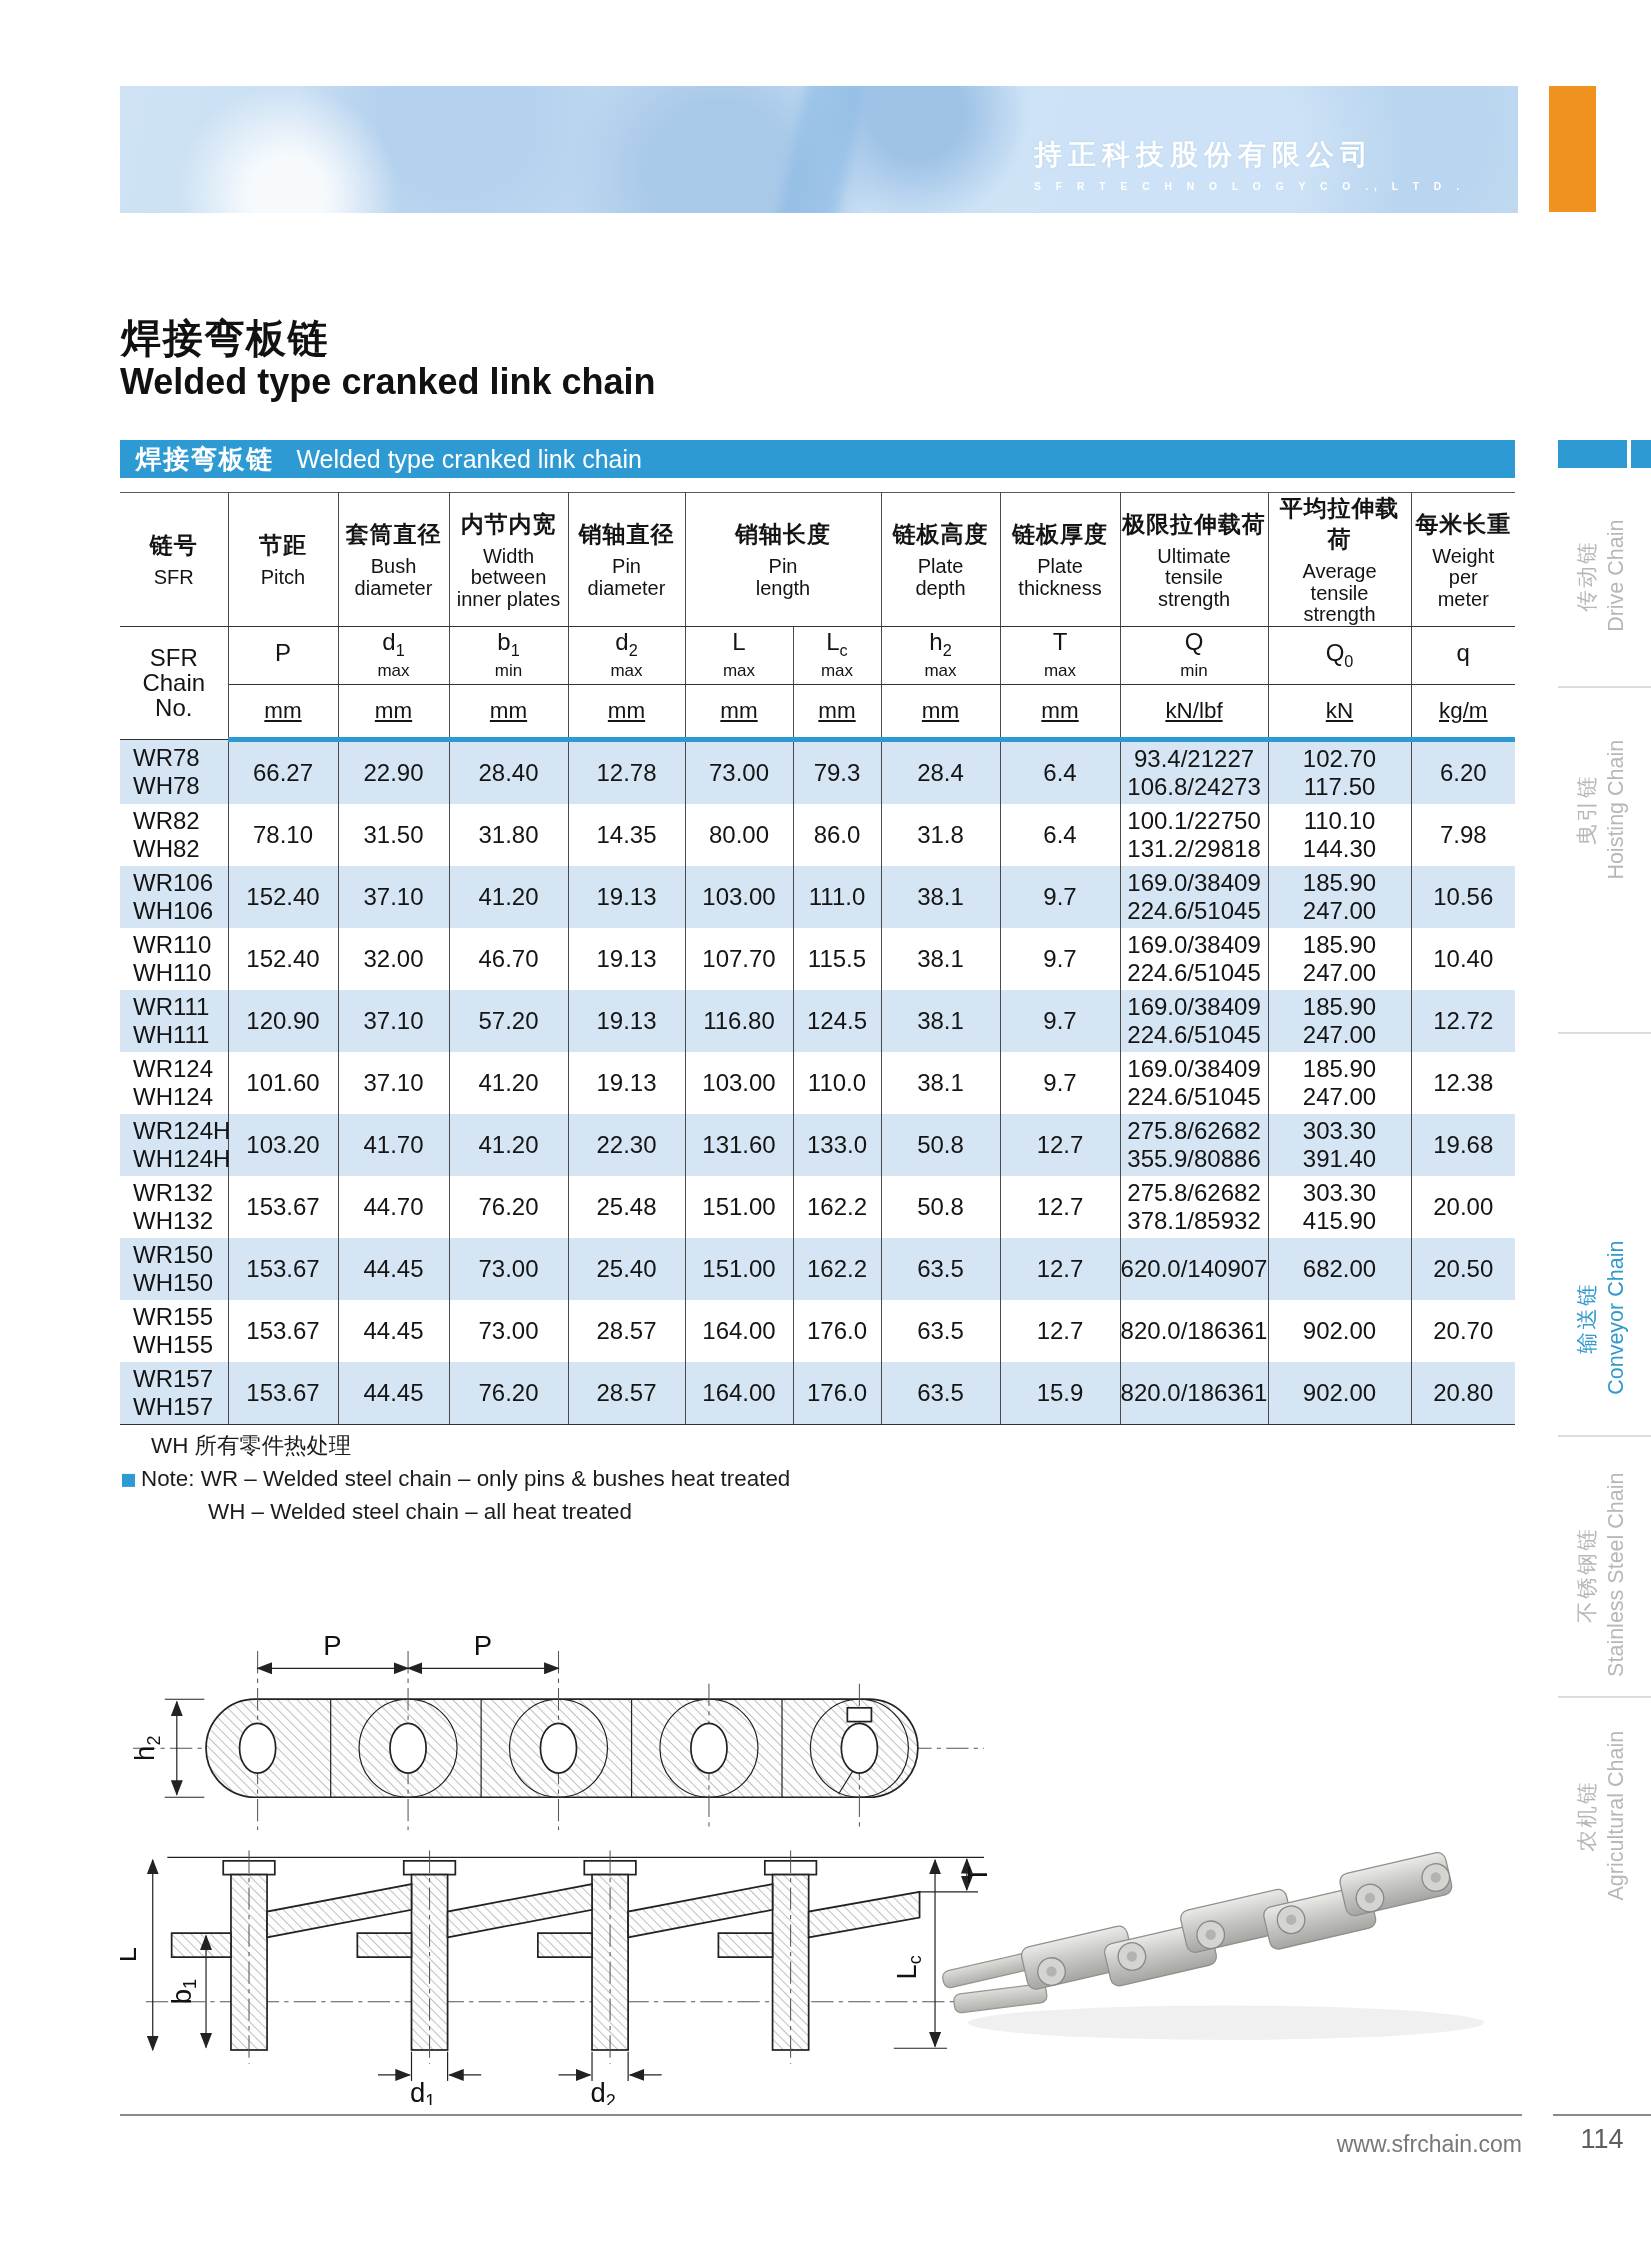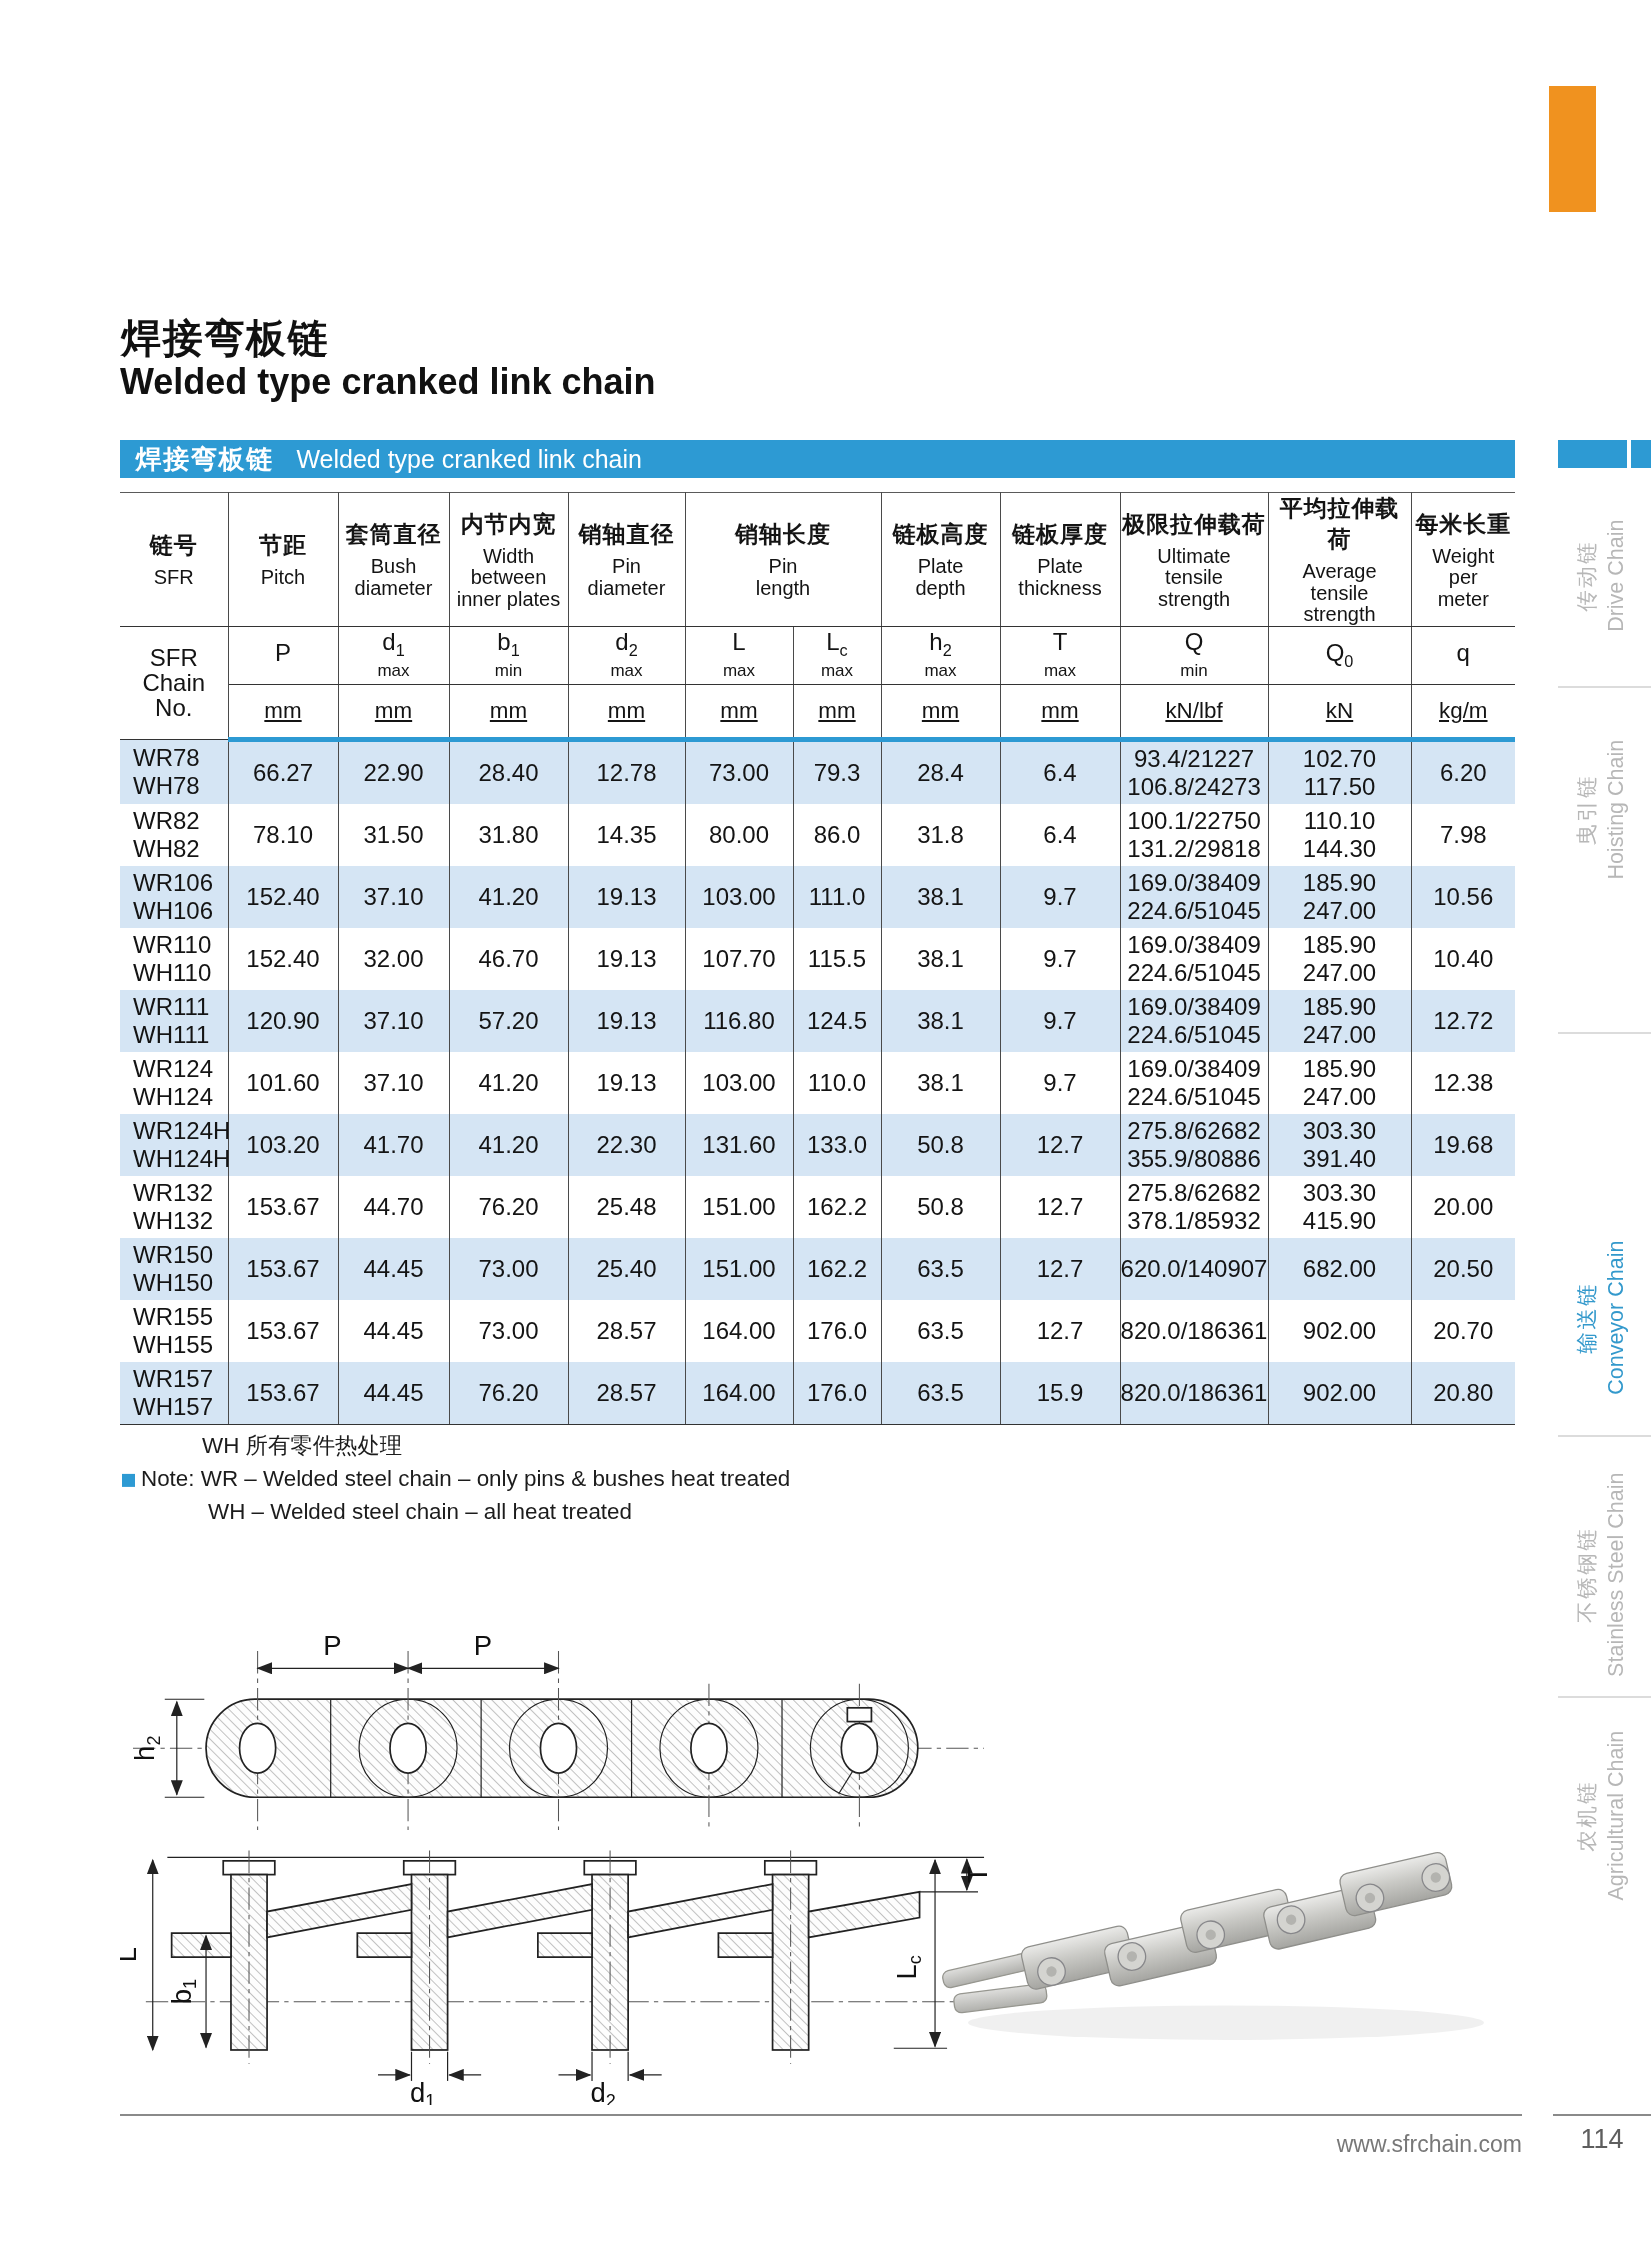--- a/index.html
+++ b/index.html
@@ -53,21 +53,21 @@
   tbody td{height:62px;font-size:24px;}
   tbody tr.band td{background:#D5E5F4;}
   tbody td div{line-height:28px;}
   tbody td.chain-no{text-align:left;padding-left:13px;}
   tbody tr:last-child td{border-bottom:1.7px solid #333;}
 
   
   .notes{position:absolute;left:122px;top:1429px;font-size:22.4px;color:#1c1c1c;}
   .note-line{line-height:33px;white-space:nowrap;}
   .sq{display:inline-block;width:13px;height:13px;background:#2D9AD3;margin-right:6px;transform:translateY(0.9px);}
-  .indent-cn{margin-left:80px;}
+  .indent-cn{margin-left:29px;}
   .indent-en{margin-left:86px;}
 
   
   .drawing{position:absolute;left:120px;top:1572px;}
   .hatched{fill:url(#hatch);stroke:#222;stroke-width:2;}
   .thin{stroke:#222;stroke-width:1.4;fill:none;}
   .cline{stroke:#555;stroke-width:1.2;stroke-dasharray:26 6 5 6;fill:none;}
   .dim{stroke:#222;stroke-width:1.4;fill:none;}
   .dimtext{font-family:"Liberation Sans",sans-serif;font-size:32px;fill:#111;}
   .dimsub{font-size:21px;}
@@ -85,20 +85,27 @@
   .footer-line.long{left:120px;width:1402px;}
   .footer-line.short{left:1553px;width:98px;}
   .website{position:absolute;top:2131px;left:1006px;width:516px;text-align:right;font-size:23px;color:#787878;}
   .page-num{position:absolute;top:2124px;left:1553px;width:98px;text-align:center;font-size:27px;color:#5e5e5e;}
 </style>
 </head>
 <body>
 
 <div class="page">
 
+  <div class="banner">
+    <div class="banner-streak"></div>
+    <div class="company">
+      <div class="company-cn">持正科技股份有限公司</div>
+      <div class="company-en">S F R   T E C H N O L O G Y   C O .,   L T D .</div>
+    </div>
+  </div>
   <div class="orange-block"></div>
 
   <div class="title-cn">焊接弯板链</div>
   <div class="title-en">Welded type cranked link chain</div>
   <div class="section-bar">
     <span class="cn">焊接弯板链</span>
     <span class="en">Welded type cranked link chain</span>
   </div>
   <div class="side-tab a"></div>
   <div class="side-tab b"></div>

